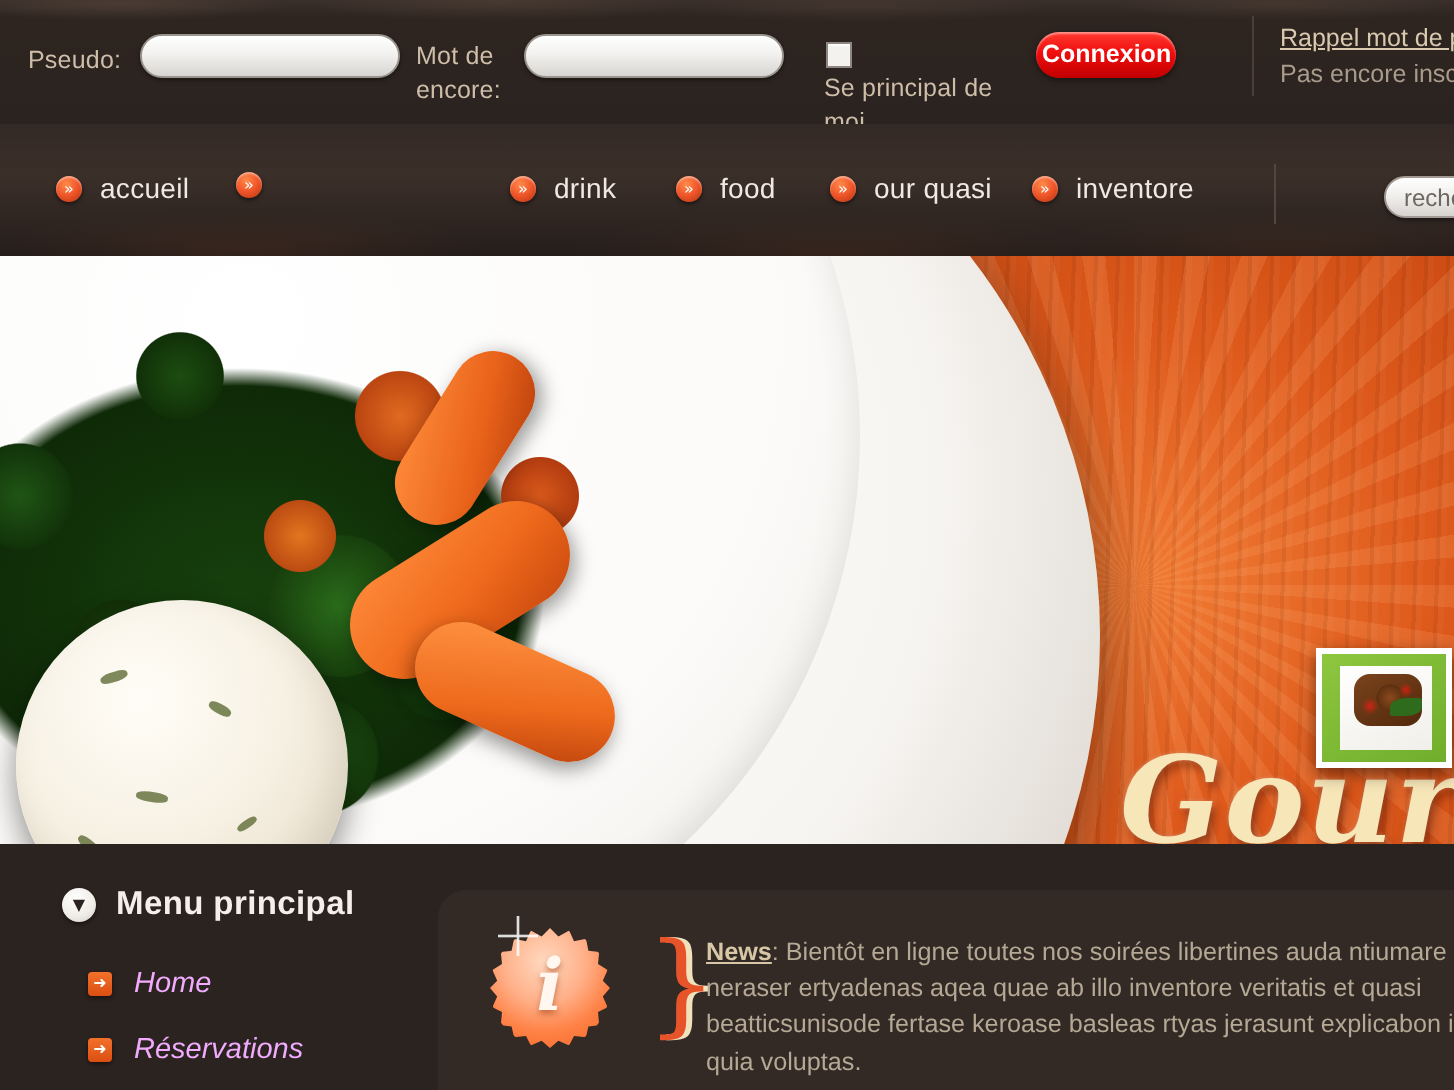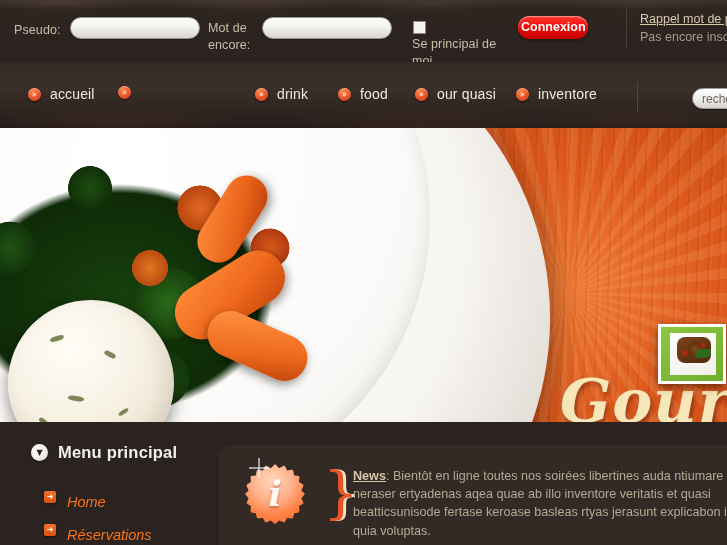--- a/index.html
+++ b/index.html
@@ -219,21 +219,21 @@
     position: absolute; left: 44px; display: flex; align-items: center; gap: 11px; cursor: pointer;
   }
   .menu-bullet {
     width: 12px; height: 12px; flex: 0 0 12px; border-radius: 2px;
     background: linear-gradient(180deg, #f2712b 0%, #db4f11 100%);
     box-shadow: 0 1px 2px rgba(0,0,0,.5);
     color: #fff; font-size: 8px; line-height: 12px; text-align: center;
     font-family: "DejaVu Sans", sans-serif;
   }
   .menu-label {
-    color: #f97316; font-size: 14.5px; font-style: italic; white-space: nowrap; margin-top: 10px;
+    color: #f0abfc; font-size: 14.5px; font-style: italic; white-space: nowrap;
   }
   #news-panel {
     position: absolute; left: 219px; top: 23px; width: 560px; height: 122px;
     background: #332a26; border-radius: 14px; overflow: hidden;
   }
   #news-badge {
     position: absolute; left: 26px; top: 19px; width: 60px; height: 60px;
   }
   #news-badge-star {
     position: absolute; inset: 0; border-radius: 50%;

